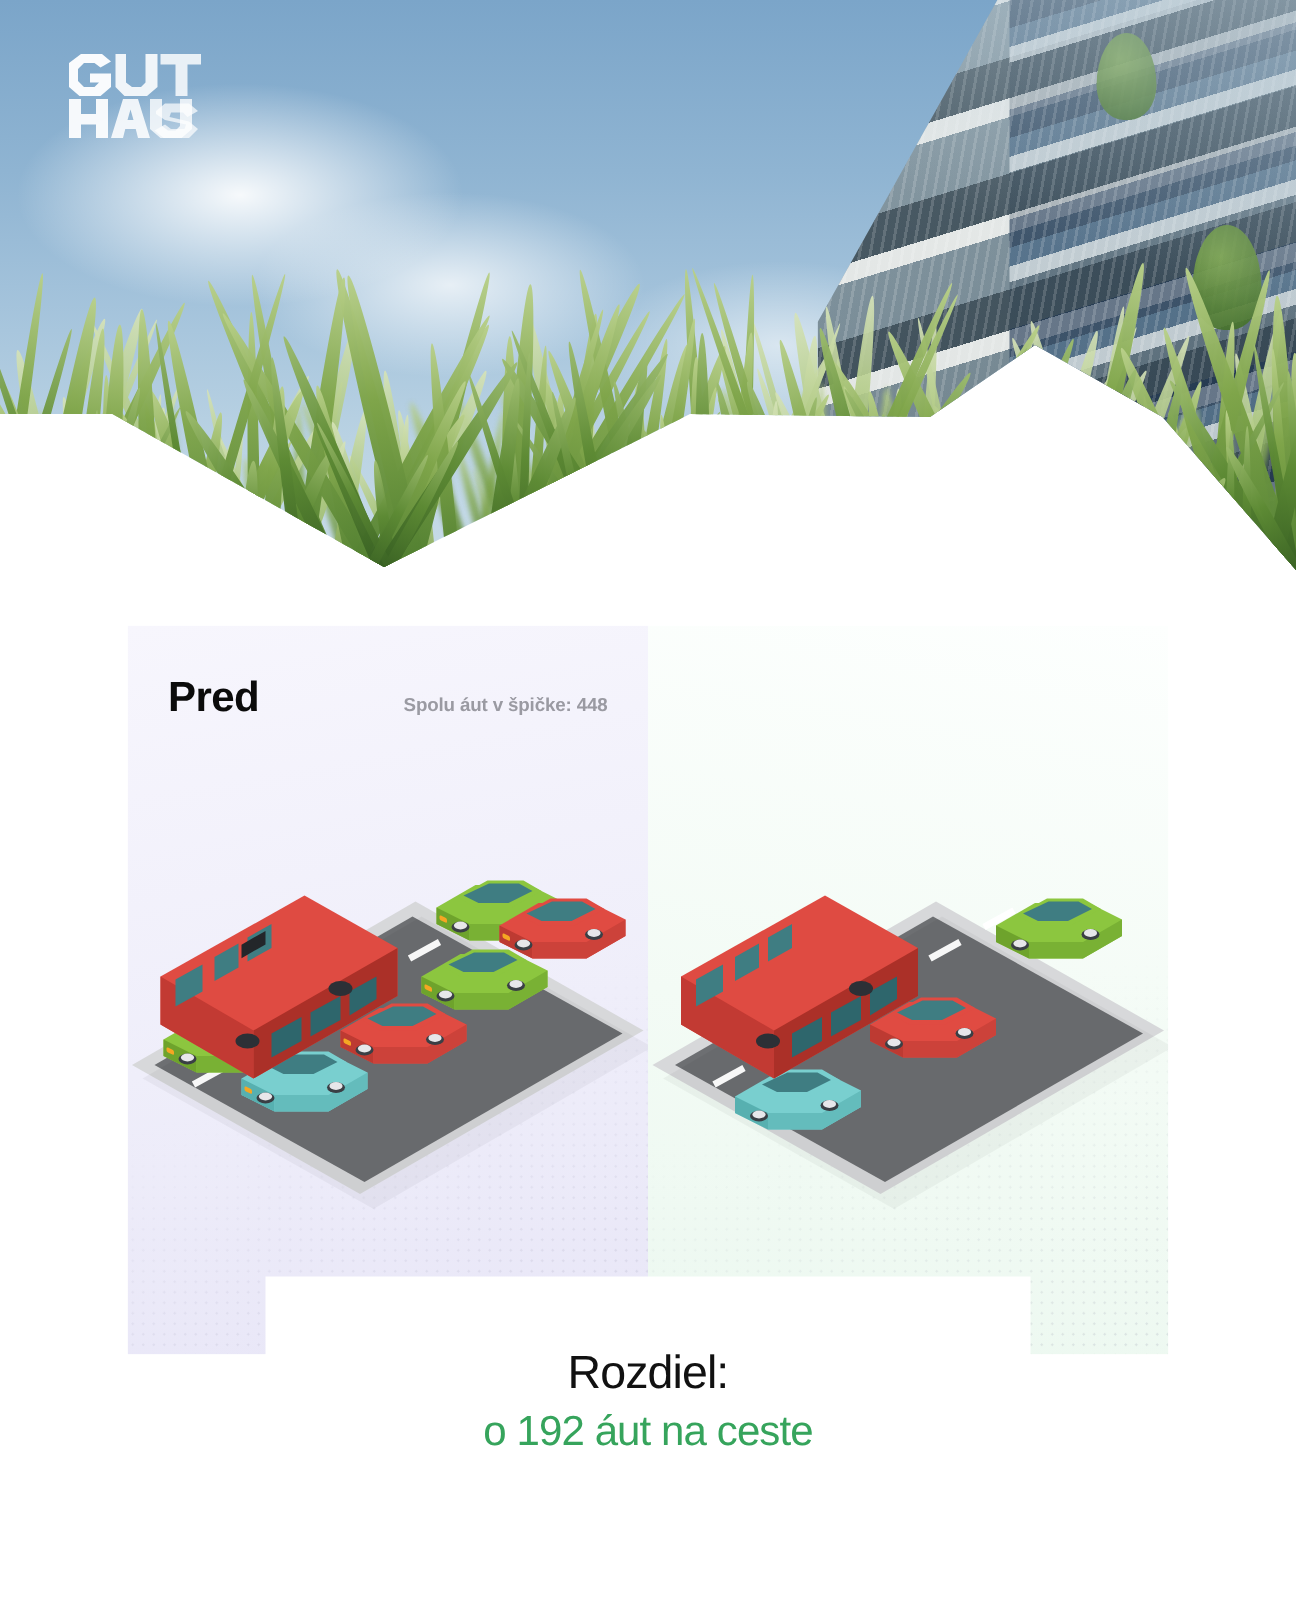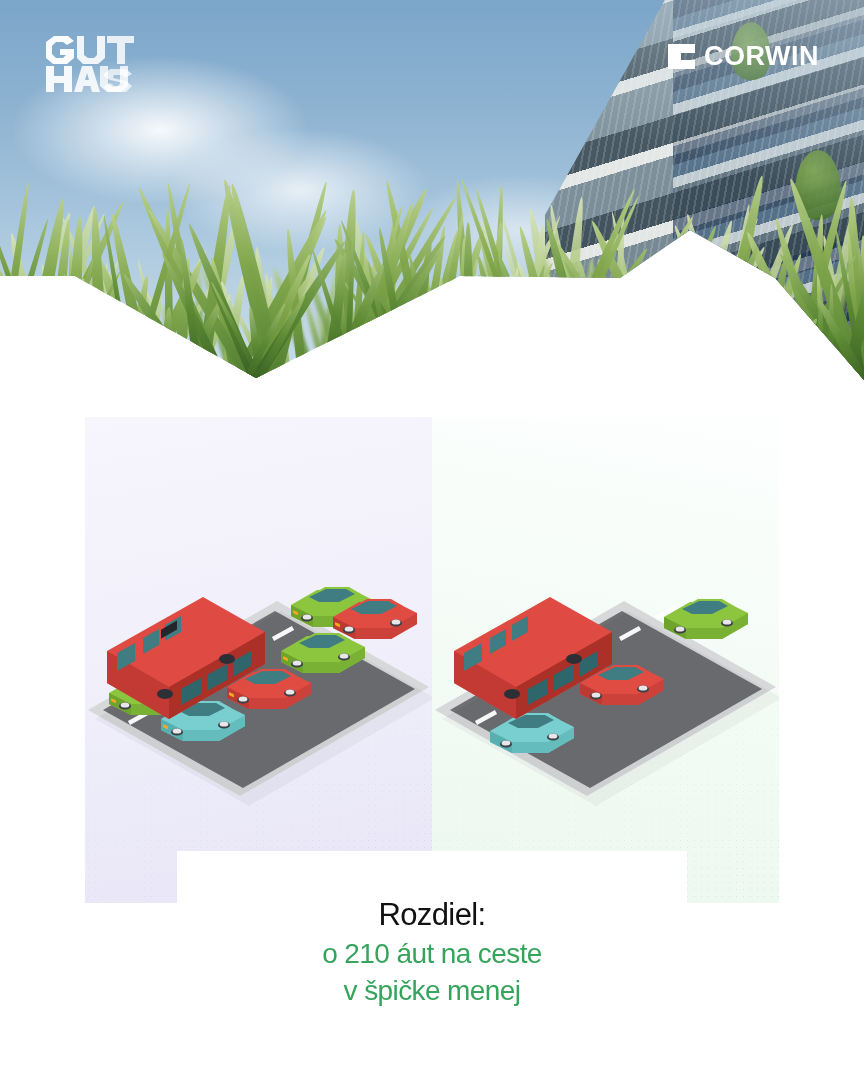--- a/index.html
+++ b/index.html
@@ -519,31 +519,29 @@
 
         <path d="M30 58 L38 32 L48 32 L56 58 L48 58 L46.5 52 L39.5 52 L38 58 Z M41 46 L45 46 L43 39 Z" opacity=".86"></path>
 
         <path d="M56 32 L64 32 L64 50 L68 53 L73 53 L76 50 L76 32 L84 32 L84 52 L77 58 L63 58 L56 52 Z" opacity=".78"></path>
 
         <path d="M58 40 L64 35 L80 35 L86 40 L79 44 L76 41 L68 41 L67 44 L80 47 L86 52 L80 58 L63 58 L57 53 L64 49 L68 52 L77 52 L78 49 L64 46 L58 42 Z" opacity=".7" transform="translate(2,0)"></path>
       </g>
     </svg>
   </div>
 
-  <div class="logo-corwin">
-    <svg class="corwin-mark" viewBox="0 0 27 25" aria-hidden="true">
-      <path fill="#ffffff" d="M0 0 H27 V9 H13 V16 H27 V25 H0 Z"></path>
-    </svg>
-    <span class="corwin-word">CORWIN</span>
-  </div>
 
   <div class="cards">
 
     <div class="card card-pred">
       <div class="dots"></div>
+      <div class="card-head">
+        <span class="card-title">Pred</span>
+        <span class="card-metric">Spolu áut v špičke: 448</span>
+      </div>
       <svg class="scene" viewBox="0 0 347 260" aria-hidden="true">
         <defs>
           <g id="iso-car-p">
             <polygon points="0,22 26,7 62,7 84,18 84,29 58,44 22,44 0,33" fill="var(--cbody)"></polygon>
             <polygon points="0,22 0,33 22,44 22,33" fill="var(--cdark)"></polygon>
             <polygon points="22,33 58,33 84,18 84,29 58,44 22,44" fill="var(--cdark2)"></polygon>
             <polygon points="14,15 34,4 58,4 70,11 50,22 26,22" fill="var(--cbody)"></polygon>
             <polygon points="18,14 35,6 55,6 64,11 48,19 28,19" fill="#3f7d82"></polygon>
             <ellipse cx="16" cy="35" rx="6" ry="3.6" fill="#3a3f45"></ellipse>
             <ellipse cx="16" cy="34" rx="4.4" ry="2.6" fill="#e7e7ea"></ellipse>
@@ -661,17 +659,16 @@
           </g>
         <g style="--cbody:#8cc63f;--cdark:#6ea32c;--cdark2:#79b134">
             <use href="#iso-car-o" x="232" y="28"></use>
           </g>
       </svg>
     </div>
   </div>
 
   <div class="footer">
     <div class="foot-line foot-1">Rozdiel:</div>
-    <div class="foot-line foot-2">o 210 áut na ceste</div>
-    <div class="foot-line foot-3">v špičke menej</div>
+    <div class="foot-line foot-2">o 192 áut na ceste</div>
   </div>
 
 </div>
 
 </body></html>

